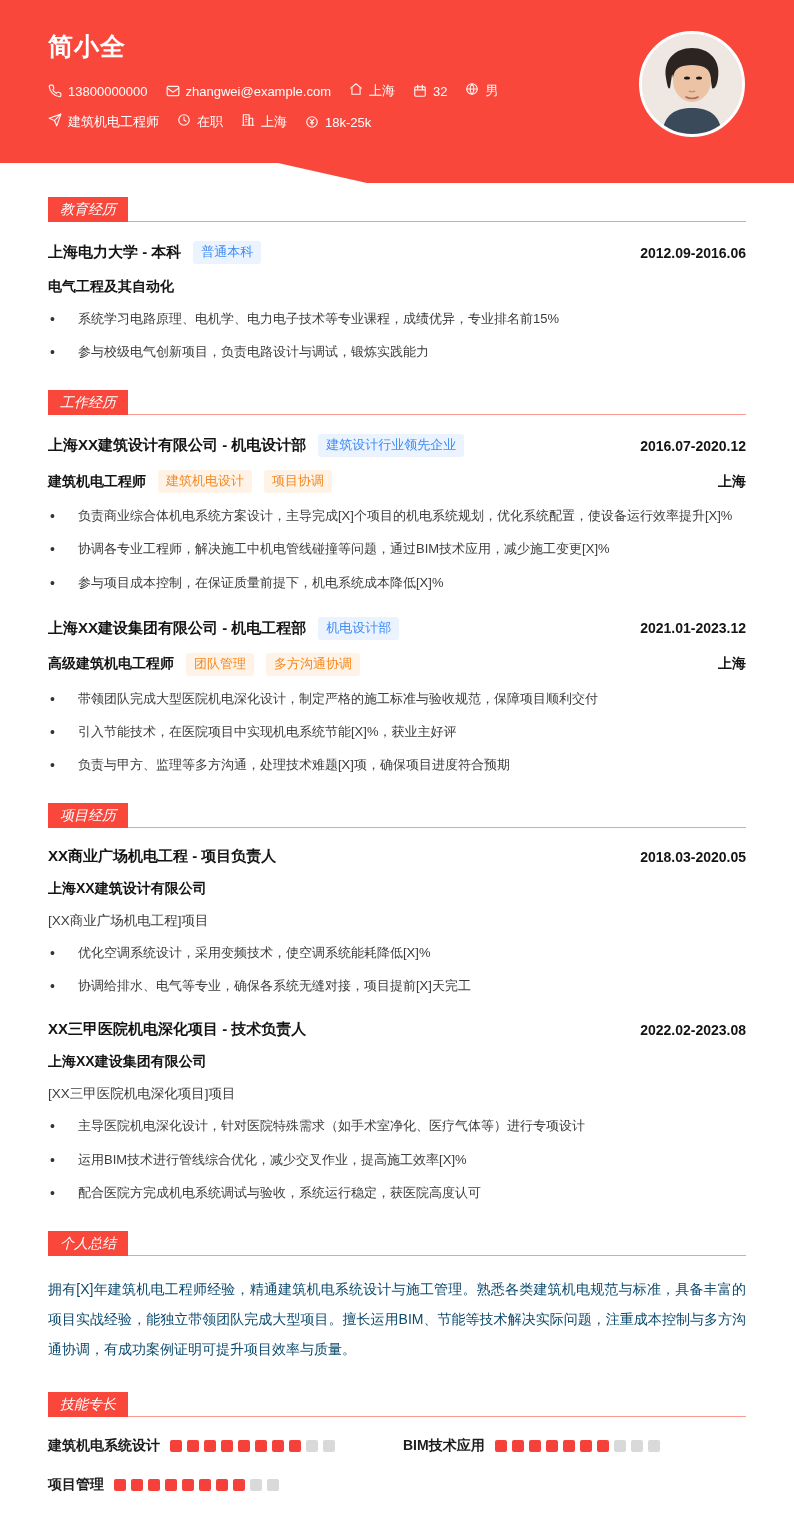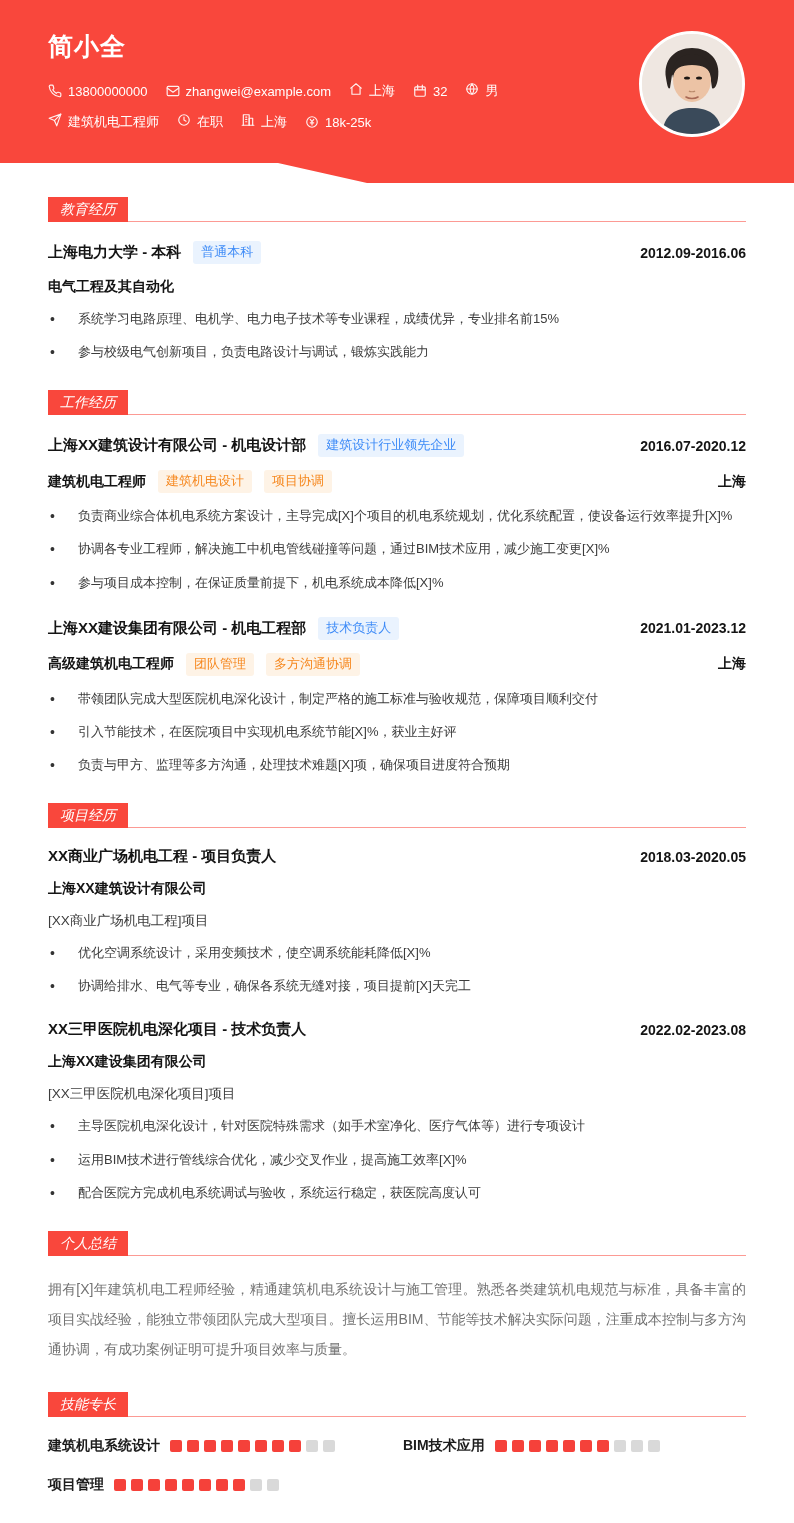--- a/index.html
+++ b/index.html
@@ -55,21 +55,21 @@
   .subtitle { font-size:14px; font-weight:700; color:#141414; }
   .subplain { font-size:13.5px; color:#3c3c3c; }
   .blist { list-style:none; margin-top:5px; }
   .blist li {
     position:relative; padding-left:30px; font-size:13px; color:#3c3c3c;
     line-height:1.55; margin-top:13px;
   }
   .blist li::before {
     content:"•"; position:absolute; left:2px; top:0; color:#333; font-size:14px;
   }
-  .summary-p { margin-top:18px; font-size:14px; color:#737373; line-height:2.15; text-align:justify; }
+  .summary-p { margin-top:18px; font-size:14px; color:#0c4a6e; line-height:2.15; text-align:justify; }
   
   .skills-grid { display:grid; grid-template-columns:355px 1fr; row-gap:21px; margin-top:20px; }
   .skill { display:flex; align-items:center; }
   .skill-name { font-size:14px; font-weight:600; color:#1c1c1c; margin-right:10px; white-space:nowrap; }
   .dots { display:flex; align-items:center; }
   .sq { width:12px; height:12px; border-radius:2px; background:#d9d9d9; margin-right:5px; }
   .sq.on { background:#f5413a; }
 </style>
 </head>
 <body>
@@ -225,21 +225,21 @@
       <ul class="blist">
         <li>负责商业综合体机电系统方案设计，主导完成[X]个项目的机电系统规划，优化系统配置，使设备运行效率提升[X]%</li>
         <li>协调各专业工程师，解决施工中机电管线碰撞等问题，通过BIM技术应用，减少施工变更[X]%</li>
         <li>参与项目成本控制，在保证质量前提下，机电系统成本降低[X]%</li>
       </ul>
     </div>
 
     <div class="entry" style="margin-top:24px">
       <div class="erow">
         <span class="etitle">上海XX建设集团有限公司 - 机电工程部</span>
-        <span class="tag-blue">技术负责人</span>
+        <span class="tag-blue">机电设计部</span>
         <span class="edate">2021.01-2023.12</span>
       </div>
       <div class="subrow erow">
         <span class="subtitle">高级建筑机电工程师</span>
         <span class="tag-orange">团队管理</span>
         <span class="tag-orange">多方沟通协调</span>
         <span class="eloc">上海</span>
       </div>
       <ul class="blist">
         <li>带领团队完成大型医院机电深化设计，制定严格的施工标准与验收规范，保障项目顺利交付</li>

